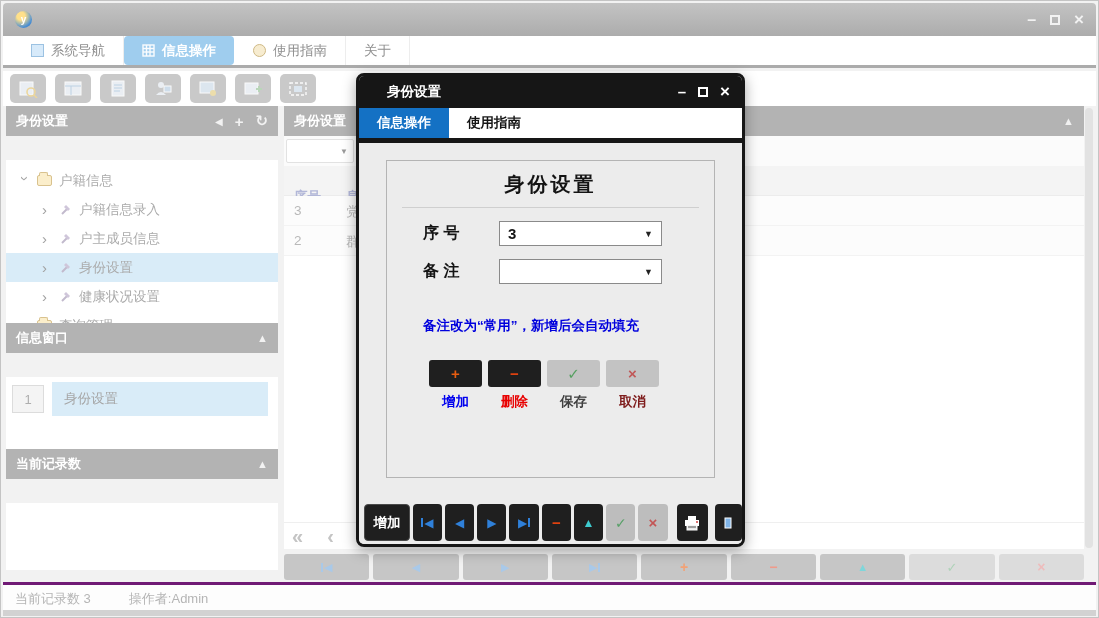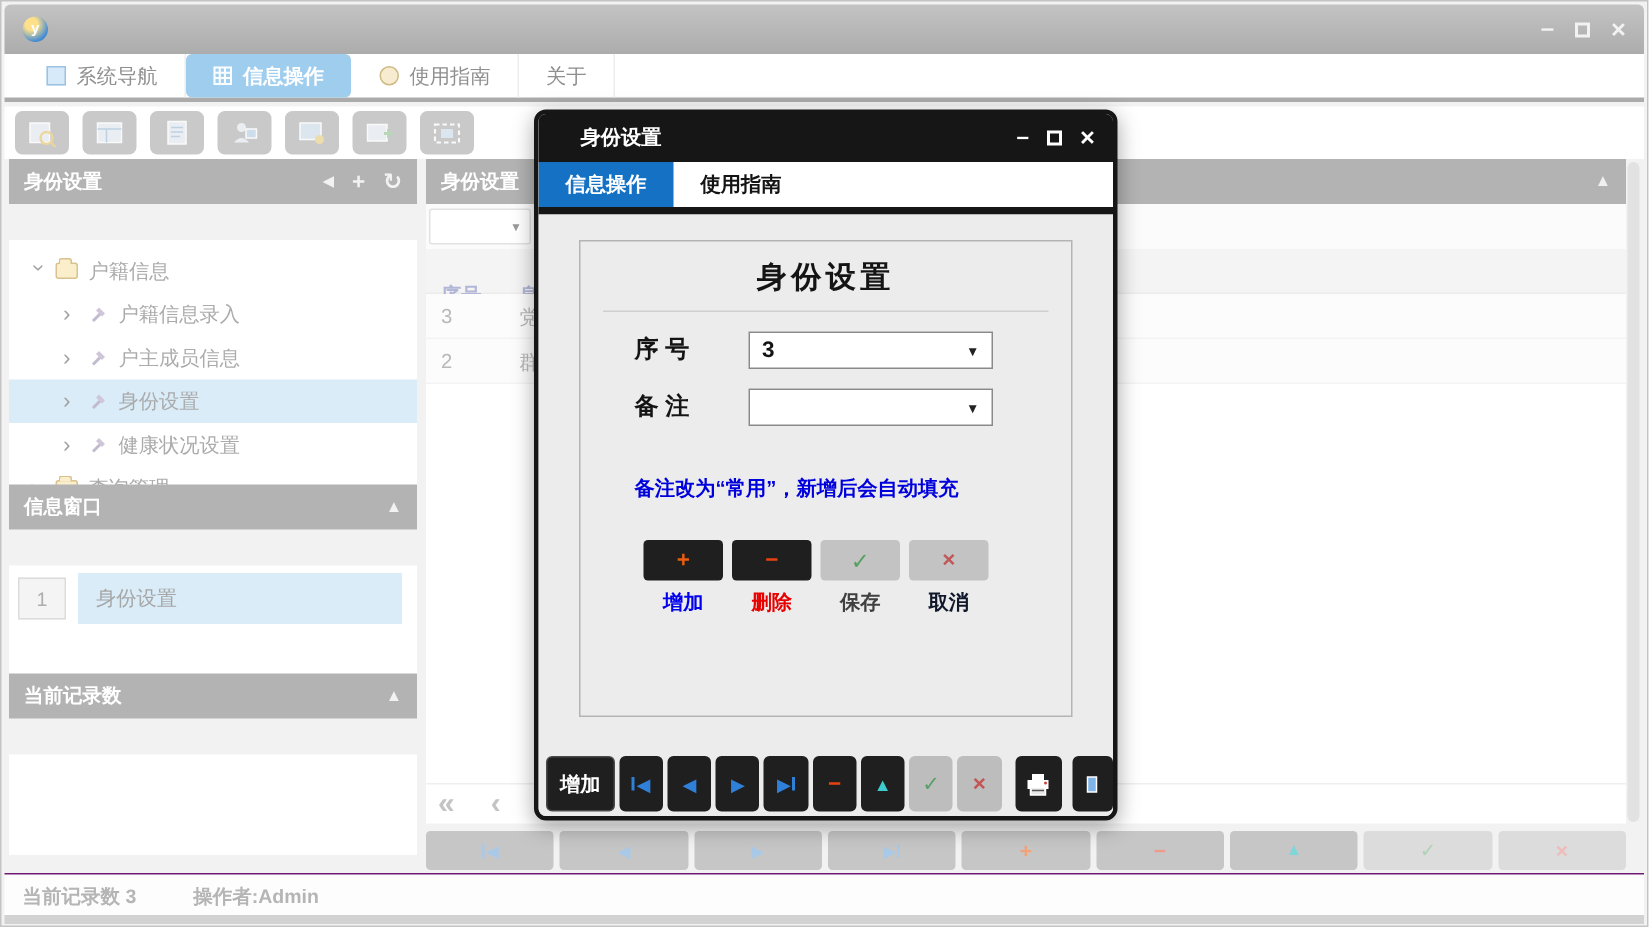--- a/index.html
+++ b/index.html
@@ -83,22 +83,22 @@
   .pagbar { position:absolute; left:283px; right:14px; top:553px; height:26px; display:flex; gap:4px; }
   .pbtn { flex:1; background:#c6c6c6; border-radius:3px; display:flex; align-items:center; justify-content:center; font-size:11px; }
   .pbtn.light { background:#dcdcdc; }
   .nav-ic { display:flex; align-items:center; gap:1px; }
   .vbar { width:2px; height:9px; background:currentColor; display:inline-block; }
   .c-blue { color:#a9c9e9; } .c-orange { color:#f2a276; } .c-red { color:#f09a8a; }
   .c-cyan { color:#7fd6da; } .c-green { color:#aed2b8; } .c-pink { color:#eebcbc; }
 
   
   .statusbar { position:absolute; left:2px; right:2px; top:581px; height:30px; background:#fdfdfd;
-    border-top:1px solid #701a75; display:flex; align-items:center; gap:38px; padding:0 12px;
-    color:#b5b5b5; font-size:13px;font-weight:bold; }
+    border-top:3px solid #701a75; display:flex; align-items:center; gap:38px; padding:0 12px;
+    color:#b5b5b5; font-size:13px; }
   .bottom-edge { position:absolute; left:2px; right:2px; bottom:1px; height:6px; background:#d2d2d2; }
 
   
   .dialog { position:absolute; left:355px; top:72px; width:389px; height:474px; z-index:10;
     border:3px solid #161616; border-radius:8px; background:#ececec; overflow:hidden;
     box-shadow:0 4px 14px rgba(0,0,0,.35); }
   .dlg-titlebar { height:32px; background:#161616; color:#fff; display:flex; align-items:center;
     padding:0 12px 0 28px; font-weight:bold; font-size:13.5px; }
   .dlg-controls { margin-left:auto; display:flex; align-items:center; gap:12px; color:#fff; }
   .dlg-controls .glyph-min { font-weight:bold; font-size:15px; line-height:8px; }
@@ -120,21 +120,21 @@
   .fselect .arrow { margin-left:auto; color:#222; font-size:9px; }
   .fnote { margin:33px 12px 0 36px; color:#0000dd; font-weight:bold; font-size:13.5px; }
   .act-row { display:flex; gap:6px; margin:25px 0 0 42px; }
   .abtn { width:53px; height:27px; border-radius:3px; display:flex; align-items:center; justify-content:center;
     font-size:15px; font-weight:bold; }
   .abtn.dark { background:#1f1f1f; }
   .abtn.gray { background:#c3c3c3; }
   .ai-plus { color:#e85d10; } .ai-minus { color:#e8430f; } .ai-check { color:#55a060; } .ai-cross { color:#c05858; }
   .act-labels { display:flex; gap:6px; margin:6px 0 0 42px; }
   .act-labels span { width:53px; text-align:center; font-weight:bold; font-size:13.5px; }
-  .al-add { color:#0000ee; } .al-del { color:#e80000; } .al-save { color:#404040; } .al-cancel { color:#0f172a; }
+  .al-add { color:#0000ee; } .al-del { color:#e80000; } .al-save { color:#404040; } .al-cancel { color:#7f1d1d; }
   .dlg-toolbar { height:43px; background:#ececec; display:flex; align-items:center; padding-left:5px; gap:3px; position:relative; }
   .dbtn { height:37px; background:#1f1f1f; border-radius:4px; color:#fff;
     display:flex; align-items:center; justify-content:center; font-size:12px; }
   .dbtn.addw { width:50px; font-size:13.5px; font-weight:bold; border:1px solid #4a4a4a; }
   .dbtn.sq { width:32px; }
   .dbtn.disabled { background:#bdbdbd; }
   .dbtn.prn { width:34px; margin-left:6px; }
   .dbtn.partial { width:30px; margin-left:4px; }
   .d-blue { color:#2f80d9; } .d-minus { color:#e8430f; } .d-up { color:#3ecbcf; }
   .d-check { color:#58a068; } .d-cross { color:#c35555; }

